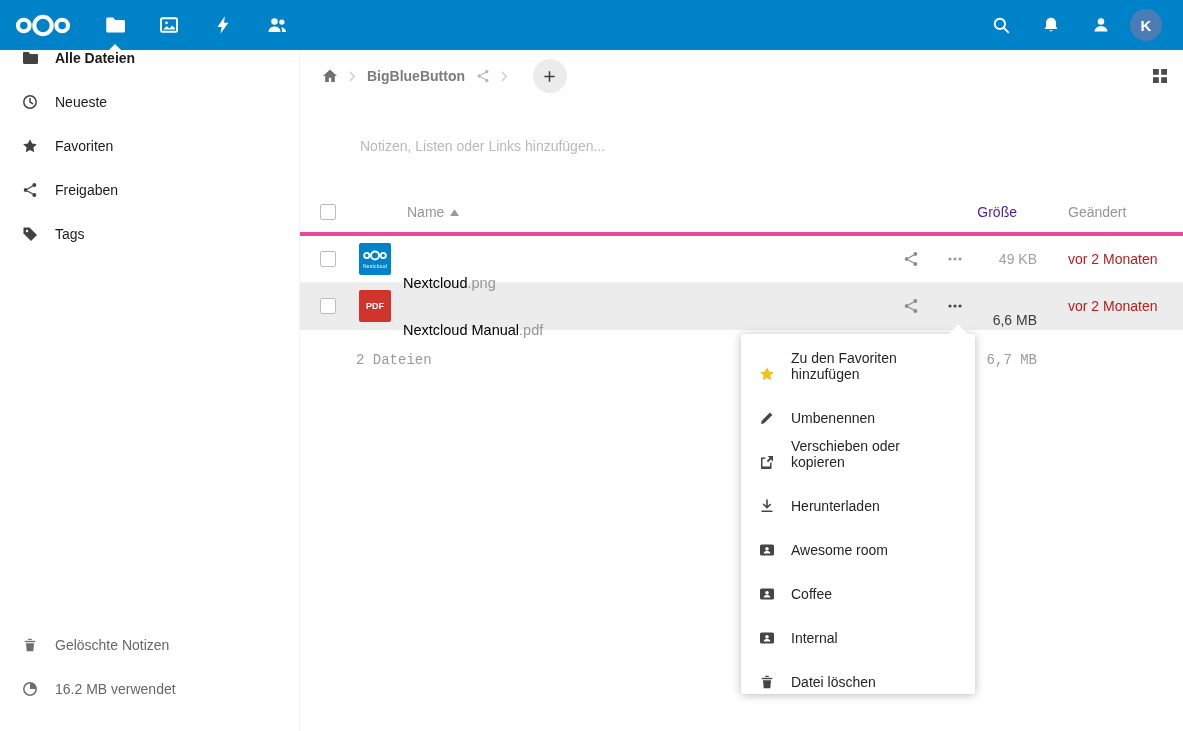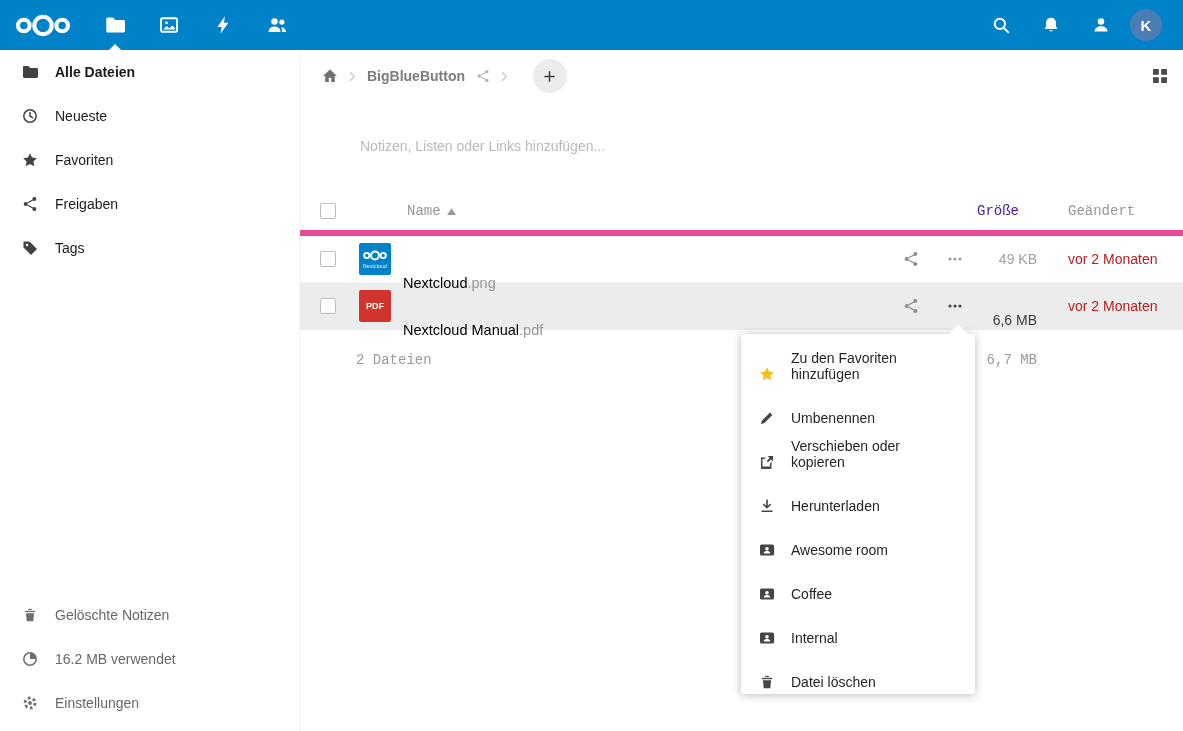--- a/index.html
+++ b/index.html
@@ -32,21 +32,21 @@
     color:#fff; display:flex; align-items:center; justify-content:center;
     font-size:15px; font-weight:bold; cursor:pointer; margin-left:4px;
   }
 
   
   .sidebar {
     position:absolute; top:50px; left:0; bottom:0; width:300px; background:#fff;
     display:flex; flex-direction:column; border-right:1px solid #f3f3f3; padding-bottom:6px;
   }
   .side-item {
-    height:44px; display:flex; align-items:center; padding:0 10px 0 22px; gap:17px; cursor:pointer;
+    height:44px; display:flex; padding:0 10px 0 22px; gap:17px; cursor:pointer;
   }
   .side-item .s-icon { width:16px; height:16px; display:flex; color:#424242; }
   .side-item .s-label { color:#1b1b1b; }
   .side-item.active .s-label { font-weight:bold; }
   .side-spacer { flex:1; }
   .side-footer .side-item .s-icon { color:#6e6e6e; }
   .side-footer .side-item .s-label { color:#676767; }
 
   
   .content { position:absolute; top:50px; left:300px; right:0; bottom:0; background:#fff; }
@@ -63,21 +63,21 @@
   .grid-toggle { margin-left:auto; margin-right:15px; display:flex; cursor:pointer; color:#4a4a4a; }
 
   .notes {
     display:block; margin:34px 0 0 60px; width:430px; border:none; outline:none;
     font-family:inherit; font-size:14px; color:#ec4899; height:20px; padding:0; background:transparent;
   }
   .notes::placeholder { color:#b9b9b9; }
 
   .filelist { margin-top:36px; }
   .frow { display:flex; align-items:center; }
-  .fheader { height:44px; border-bottom:6px solid #ec4899; color:#969696;font-family:Liberation Mono, monospace; }
+  .fheader { height:44px; border-bottom:4px solid #ec4899; color:#969696; }
   .file-row { height:47px; border-bottom:1px solid #f2f2f2; cursor:pointer; }
   .file-row.selected { background:var(--selected-row-bg,#ececec); border-bottom-color:transparent; }
 
   .c-check { width:56px; display:flex; align-items:center; justify-content:center; }
   .c-name  { flex:1; display:flex; align-items:center; min-width:0; }
   .c-share { width:44px; display:flex; align-items:center; justify-content:center; color:#8c8c8c; cursor:pointer; }
   .c-dots  { width:44px; display:flex; align-items:center; justify-content:center; color:#9c9c9c; cursor:pointer; }
   .c-dots.dark { color:#444; }
   .c-size  { width:60px; text-align:right; color:#a0a0a0; }
   .c-size.strong { color:#3c3c3c;margin-top:28px; }
@@ -272,29 +272,20 @@
       <span class="s-label">Gelöschte Notizen</span>
     </div>
     <div class="side-item">
       <span class="s-icon">
         <svg width="16" height="16" viewBox="0 0 16 16">
           <circle cx="8" cy="8" r="6.2" fill="none" stroke="currentColor" stroke-width="1.5"></circle>
           <path d="M8 8V1.8A6.2 6.2 0 0 1 14.2 8z" fill="currentColor"></path>
         </svg>
       </span>
       <span class="s-label">16.2 MB verwendet</span>
-    </div>
-    <div class="side-item">
-      <span class="s-icon">
-        <svg width="16" height="16" viewBox="0 0 16 16">
-          <circle cx="8" cy="8" r="5" fill="none" stroke="currentColor" stroke-width="2.8" stroke-dasharray="2.6 2.6"></circle>
-          <circle cx="8" cy="8" r="1.9" fill="currentColor"></circle>
-        </svg>
-      </span>
-      <span class="s-label">Einstellungen</span>
     </div>
   </div>
 </aside>
 
 <main class="content">
 
   <div class="crumb-bar">
     <span class="crumb-home">
       <svg width="16" height="16" viewBox="0 0 16 16">
           <path d="M8 1.5L1 8h2.2v6h3.6V9.8h2.4V14h3.6V8H15z" fill="currentColor"></path>

